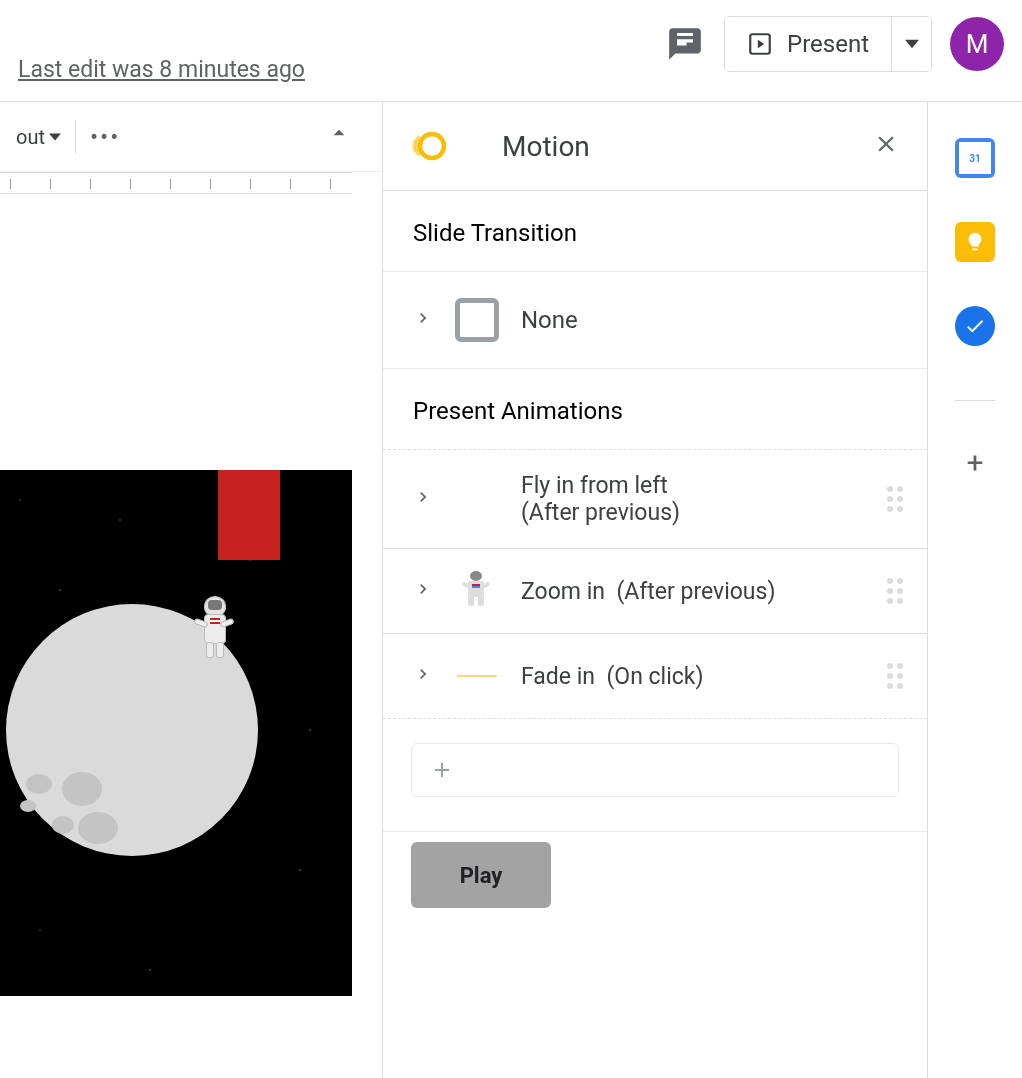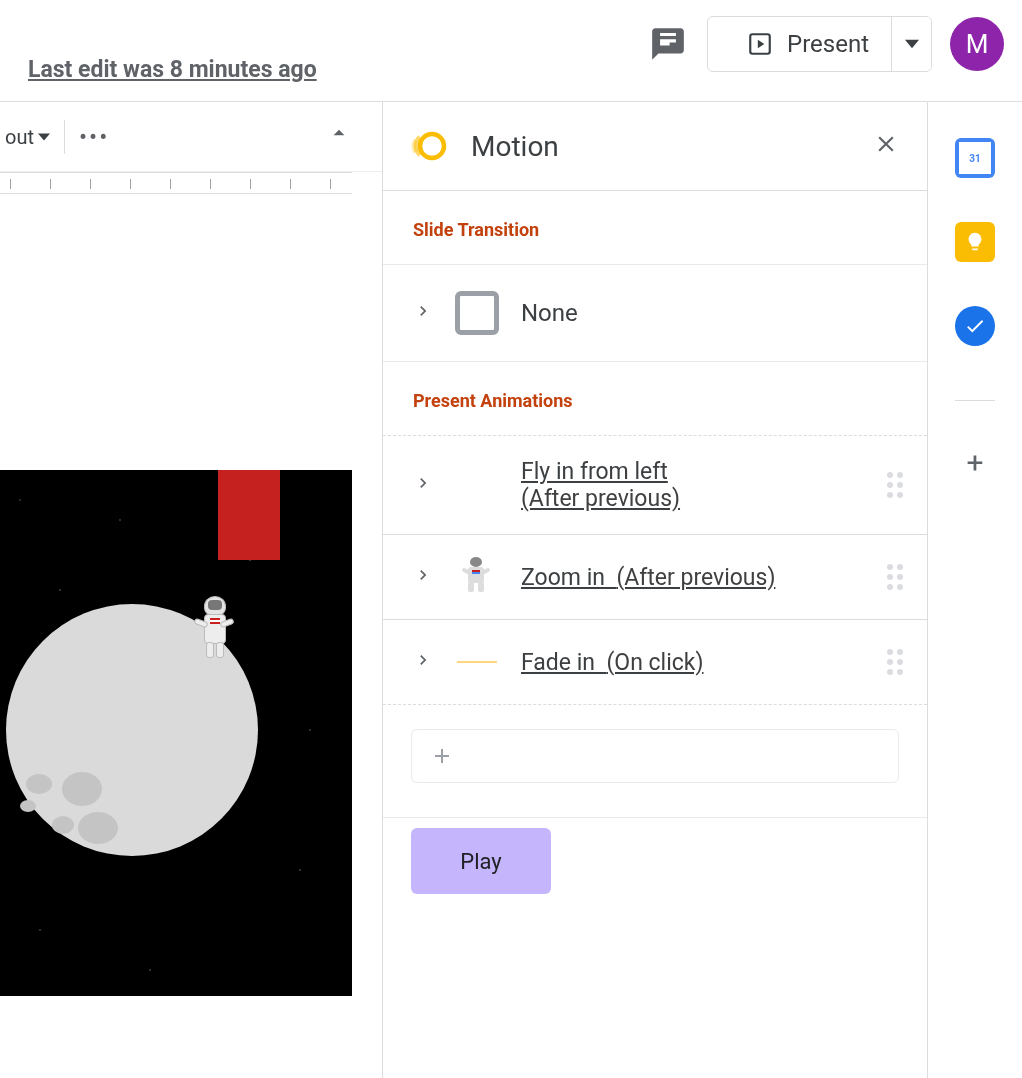--- a/index.html
+++ b/index.html
@@ -15,47 +15,45 @@
   
   .topbar {
     position: absolute;
     top: 0; left: 0; right: 0;
     height: 102px;
     background: #fff;
     border-bottom: 1px solid #ddd;
   }
   .last-edit {
     position: absolute;
-    left: 28px;
+    left: 18px;
     top: 56px;
     font-size: 23px;
     color: #5f6368;
     text-decoration: underline;
-    font-weight: bold;
   }
   .top-actions {
     position: absolute;
     right: 18px;
     top: 16px;
     display: flex;
     align-items: center;
     gap: 18px;
   }
   .comment-icon {
     width: 42px; height: 40px;
     display: flex; align-items: center; justify-content: center;
     color: #5f6368;
   }
   .present-group {
     display: flex;
     border: 1px solid #dadce0;
     border-radius: 6px;
     overflow: hidden;
     height: 56px;
-    padding-left: 17px;
   }
   .present-btn {
     display: flex;
     align-items: center;
     gap: 14px;
     padding: 0 22px;
     font-size: 24px;
     color: #3c4043;
     background: #fff;
     cursor: pointer;
@@ -96,21 +94,21 @@
     height: 70px;
     background: #fff;
     display: flex;
     align-items: center;
     padding-left: 0;
     border-bottom: 1px solid #eee;
   }
   .tool-left {
     display: flex;
     align-items: center;
-    padding-left: 5px;
+    padding-left: 16px;
   }
   .layout-label {
     font-size: 20px;
     color: #3c4043;
     display: flex;
     align-items: center;
     gap: 4px;
   }
   .divider {
     width: 1px; height: 34px; background: #dadce0;
@@ -204,42 +202,42 @@
     display: flex;
     flex-direction: column;
   }
   .panel-header {
     display: flex;
     align-items: center;
     padding: 26px 28px 26px 14px;
     border-bottom: 1px solid #dadce0;
   }
   .motion-logo { width: 36px; height: 36px; margin-right: 24px; margin-left: 14px;}
-  .panel-title { font-size: 28px; color: #3c4043; flex: 1; }
+  .panel-title { font-size: 28px; color: #3c4043; flex: 1; margin-left: 31px; }
   .close-x { color: #5f6368; cursor: pointer; }
-  .section-label { font-size: 18px; color: #c2410c; padding: 28px 30px 24px; font-weight: bold; }
+  .section-label { font-size: 24px; color: #000000; padding: 28px 30px 24px; }
   .transition-row {
     display: flex; align-items: center;
     padding: 26px 30px;
     border-top: 1px solid #e8eaed;
     border-bottom: 1px solid #e8eaed;
     cursor: pointer;
     gap: 22px;
     text-align: right;
   }
   .chev { color: #5f6368; }
   .slide-ic {
     width: 44px; height: 44px;
     border: 5px solid #9aa0a6;
     border-radius: 6px;
     position: relative;
   }
   .slide-ic::after{content:"";position:absolute;left:3px;top:3px;right:3px;bottom:3px;background:#fff;}
   .trans-label { font-size: 24px; color: #3c4043; }
-  .anim-list { display: flex; flex-direction: column; text-decoration: underline; }
+  .anim-list { display: flex; flex-direction: column; }
   .anim-row {
     display: flex; align-items: center;
     padding: 22px 30px;
     border-bottom: 1px dashed #dadce0;
     gap: 20px;
     cursor: pointer;
     position: relative;
   }
   .anim-row.solid { border-bottom: 1px solid #dadce0; }
   .anim-row:first-child { border-top: 1px dashed #dadce0;}
@@ -255,27 +253,28 @@
     padding: 14px 18px;
     display: flex; align-items: center; gap: 14px;
     color: #9aa0a6;
     font-size: 23px;
     cursor: default;
   }
   .play-btn {
     margin: 10px 28px 20px;
     width: 140px;
     height: 66px;
-    background: #c4b5fd;
+    background: #a3a3a3;
     border-radius: 6px;
     display: flex; align-items: center; justify-content: center;
     font-size: 22px;
     color: #202124;
     cursor: pointer;
     border-top: 1px solid #e8eaed00;
+    font-weight: bold;
   }
   .panel-divider { height:1px; background:#e8eaed; margin: 10px 0 0; }
   
   .siderail {
     position: absolute;
     right: 0; top: 102px; bottom: 0;
     width: 94px;
     background: #fff;
     display: flex;
     flex-direction: column;

